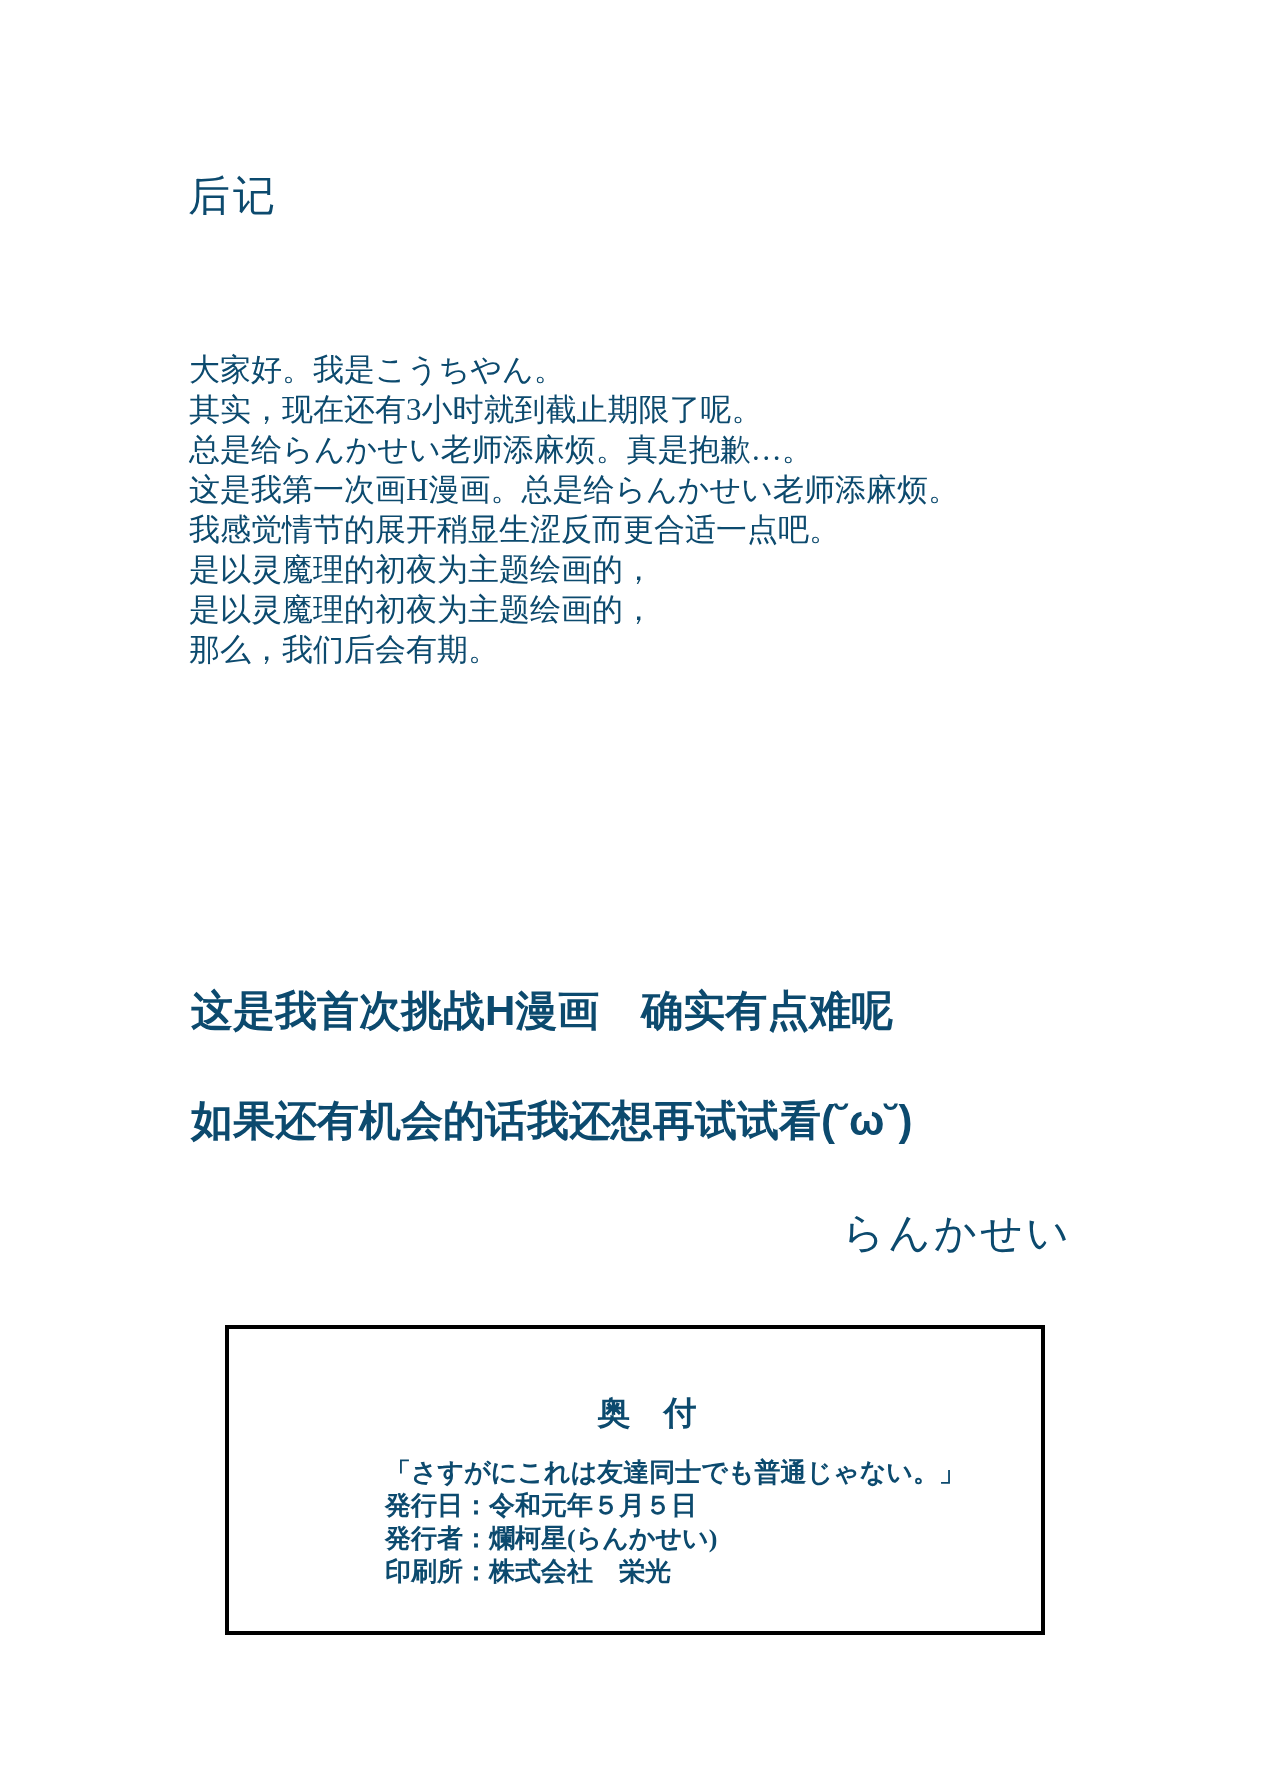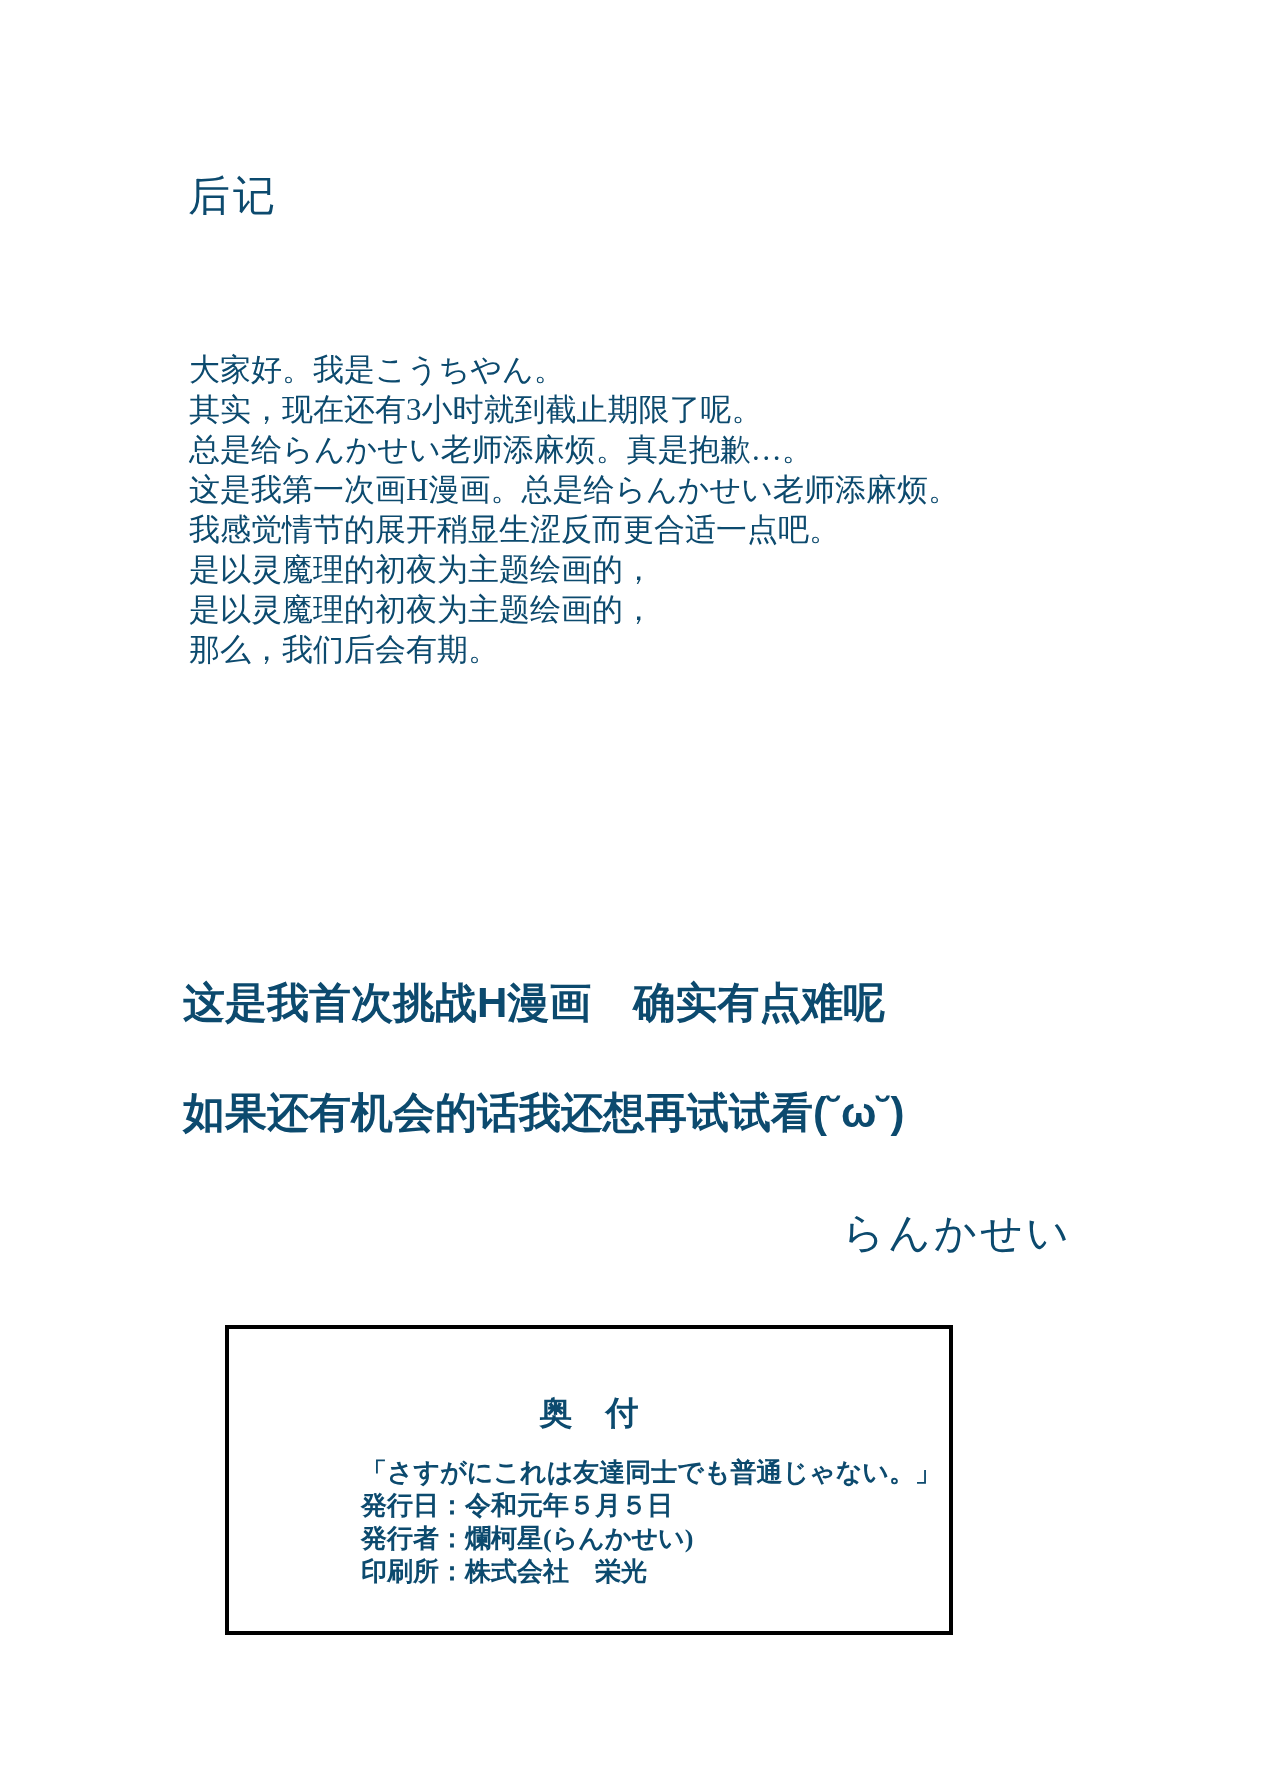--- a/index.html
+++ b/index.html
@@ -34,45 +34,46 @@
   }
   .afterword p {
     margin: 0;
     font-size: 31px;
     line-height: 40px;
     white-space: nowrap;
   }
   .note-line {
     position: absolute;
     left: 183px;
-    margin: 0;
+    margin: 8px;
     font-family: "Liberation Sans", "DejaVu Sans", sans-serif;
     font-weight: 700;
     font-size: 42px;
     white-space: nowrap;
   }
   .note-line-1 { top: 975px; }
   .note-line-2 { top: 1085px; }
   .signature {
     position: absolute;
     left: 842px;
     top: 1205px;
     margin: 0;
     font-size: 42px;
     letter-spacing: 3px;
   }
   .colophon-box {
     position: absolute;
     left: 225px;
     top: 1325px;
-    width: 728px;
+    width: 820px;
     height: 310px;
     box-sizing: border-box;
     border: 4px solid #000000;
     background: #ffffff;
+    padding-left: 24px;
   }
   .colophon-heading {
     margin: 62px 0 0 0;
     text-align: center;
     font-size: 33px;
     font-weight: 700;
   }
   .colophon-lines {
     margin: 20px 0 0 132px;
   }

